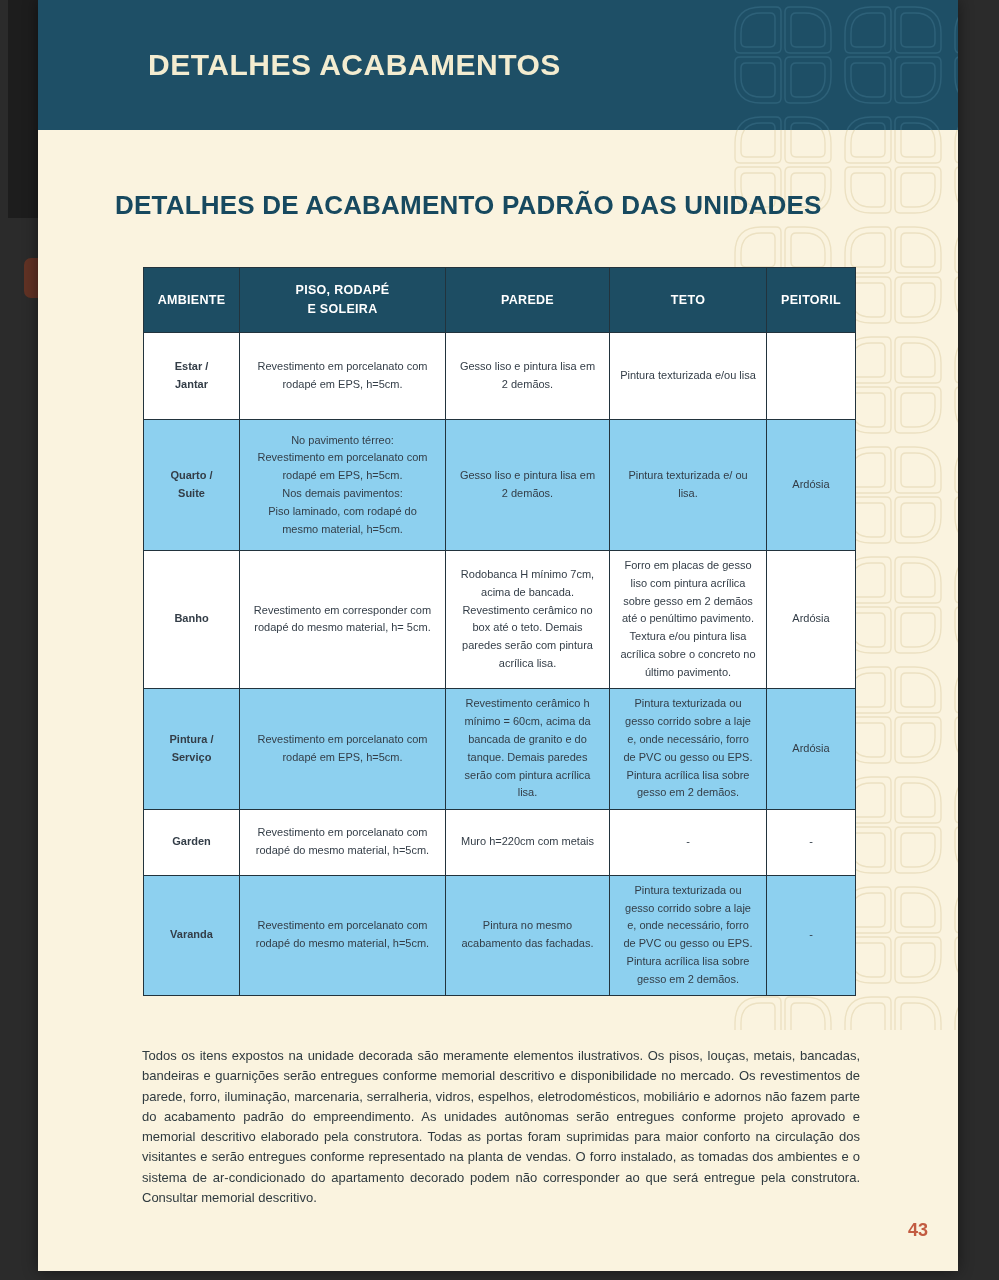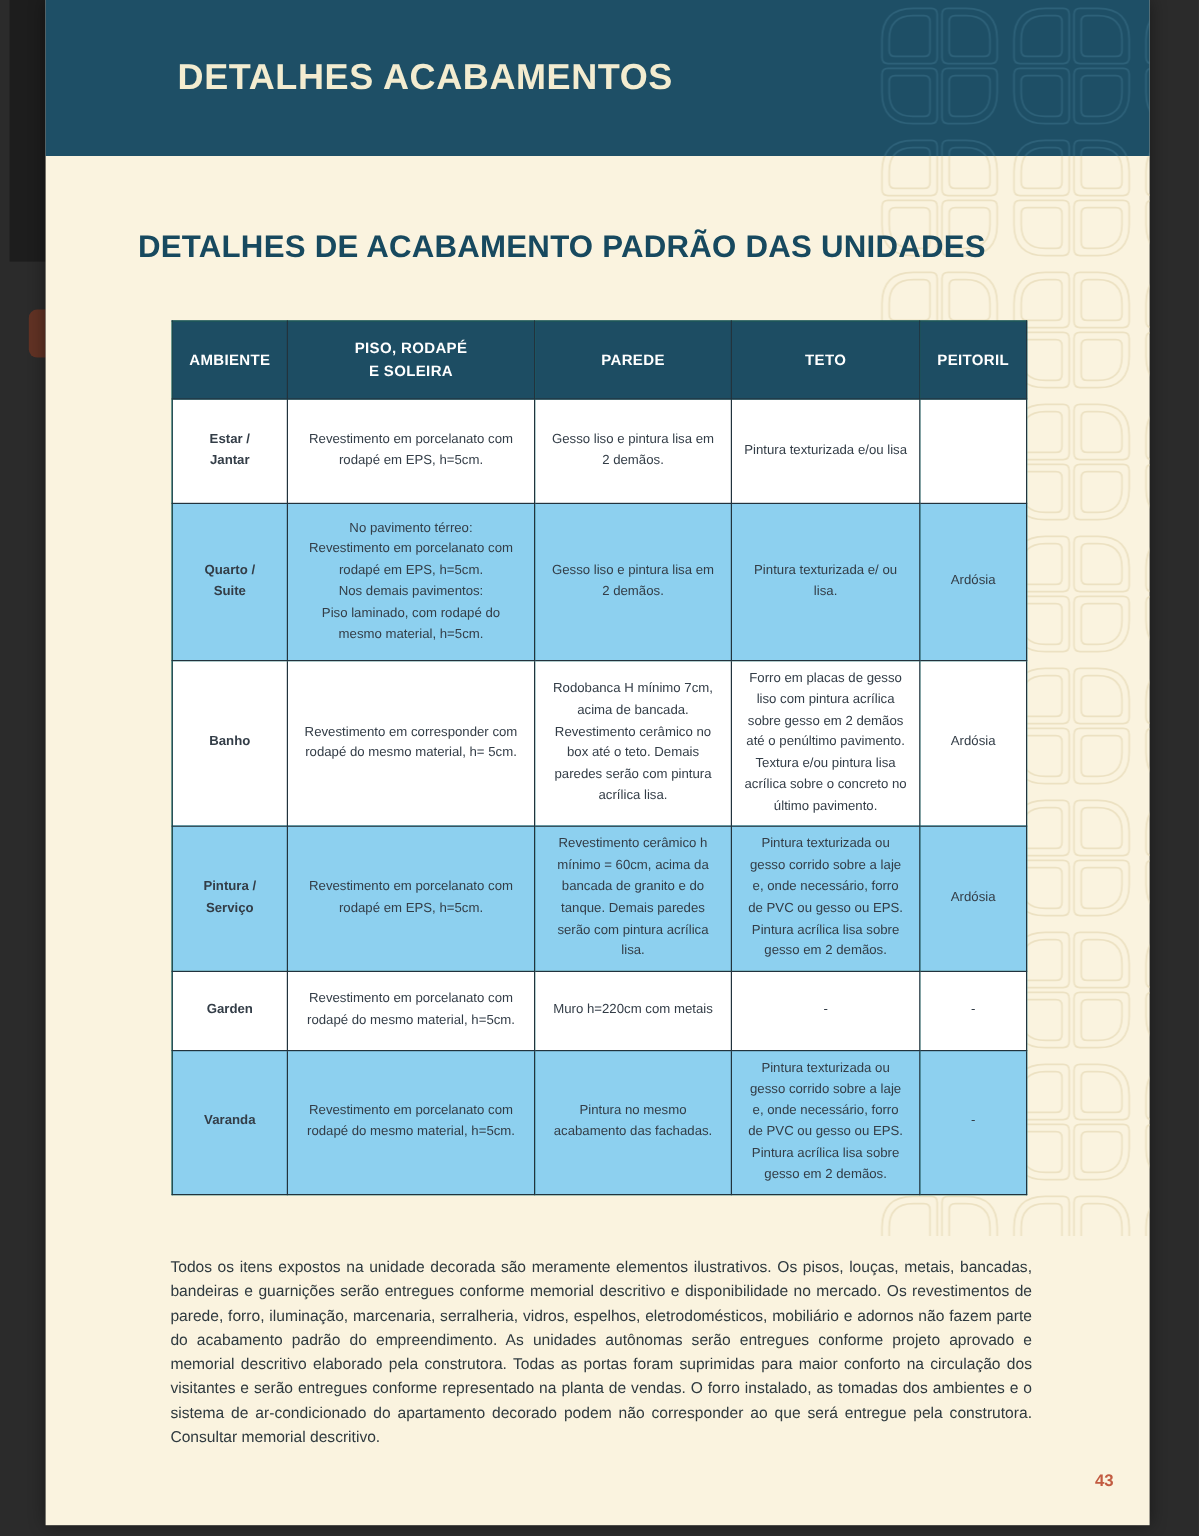--- a/index.html
+++ b/index.html
@@ -7,29 +7,29 @@
   .viewer { position:relative; width:999px; height:1280px; background:#2b2b2b; overflow:hidden; }
   .left-black-rect { position:absolute; left:8px; top:0; width:30px; height:218px; background:#1d1d1d; }
   .left-orange-blob { position:absolute; left:24px; top:258px; width:14px; height:40px; background:#6b3423; border-radius:7px 0 0 7px; opacity:.85; }
   .page { position:absolute; left:38px; top:0; width:920px; height:1271px; background:#faf3df; box-shadow:0 0 14px rgba(0,0,0,.45); }
   .pattern-band { position:absolute; pointer-events:none; }
   .pattern-cream { left:690px; top:0; }
   .page-header { position:absolute; left:0; top:0; width:100%; height:130px; background:#1e4f66; overflow:hidden; }
   .pattern-teal { left:690px; top:0; }
   .page-title { position:absolute; left:110px; top:48px; font-size:30px; font-weight:bold; letter-spacing:.5px; color:#f3ecd0; white-space:nowrap; }
   .section-title { position:absolute; left:77px; top:190px; width:790px; font-size:26px; font-weight:bold; letter-spacing:.2px; color:#17495f; white-space:nowrap; }
-  table.finishes { position:absolute; left:105px; top:267px; width:712px; border-collapse:collapse; table-layout:fixed; background:#14b8a6;padding-left:40px; }
+  table.finishes { position:absolute; left:105px; top:267px; width:712px; border-collapse:collapse; table-layout:fixed; background:#000000;padding-left:40px; }
   table.finishes th, table.finishes td { border:1px solid #22333d; }
   table.finishes th { background:#1d4d63; color:#ffffff; font-size:12.5px; font-weight:bold; height:65px; padding:4px 6px; letter-spacing:.3px; text-align:center; vertical-align:middle; white-space:pre-line; line-height:1.5; }
   table.finishes td { font-size:11px; color:#333d47; text-align:center; vertical-align:middle; padding:6px 10px; line-height:1.62; white-space:pre-line; background:#ffffff; }
   tr.row-blue td { background:#8dd0ef; }
   td.amb { font-weight:bold; color:#22303b; }
   tr.r1 { height:87px; } tr.r2 { height:131px; } tr.r3 { height:133px; } tr.r4 { height:121px; } tr.r5 { height:66px; } tr.r6 { height:116px; }
   .disclaimer { position:absolute; left:104px; top:1046px; width:718px; font-size:13px; line-height:1.56; color:#2f3a3f; text-align:justify; }
-  .page-number { position:absolute; right:30px; bottom:30px; color:#c25b41; font-weight:bold; font-size:14px; }
+  .page-number { position:absolute; right:30px; bottom:30px; color:#c25b41; font-weight:bold; font-size:18px; }
 </style>
 </head>
 <body>
 
 <div class="viewer">
   <div class="left-black-rect"></div>
   <div class="left-orange-blob"></div>
 
   <div class="page">
 

